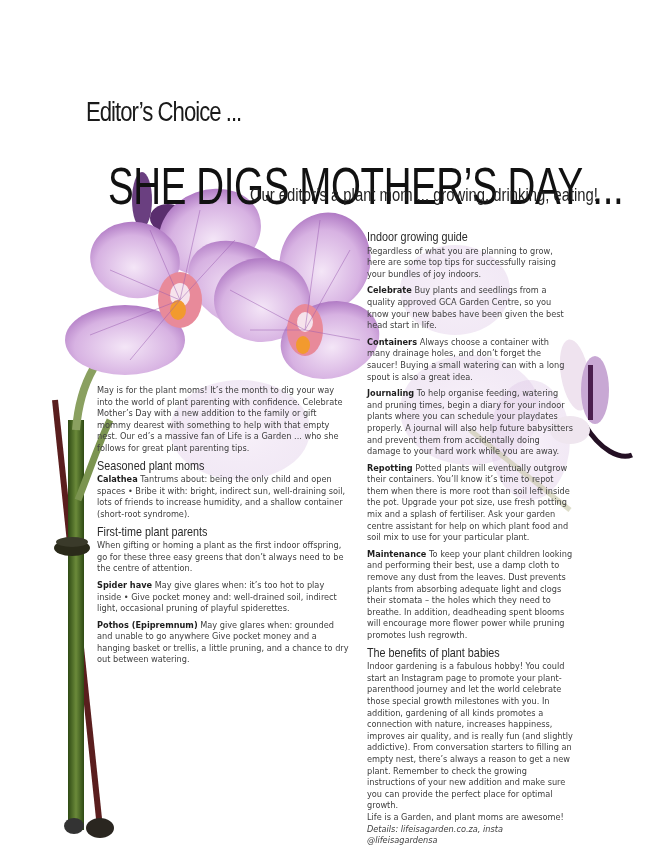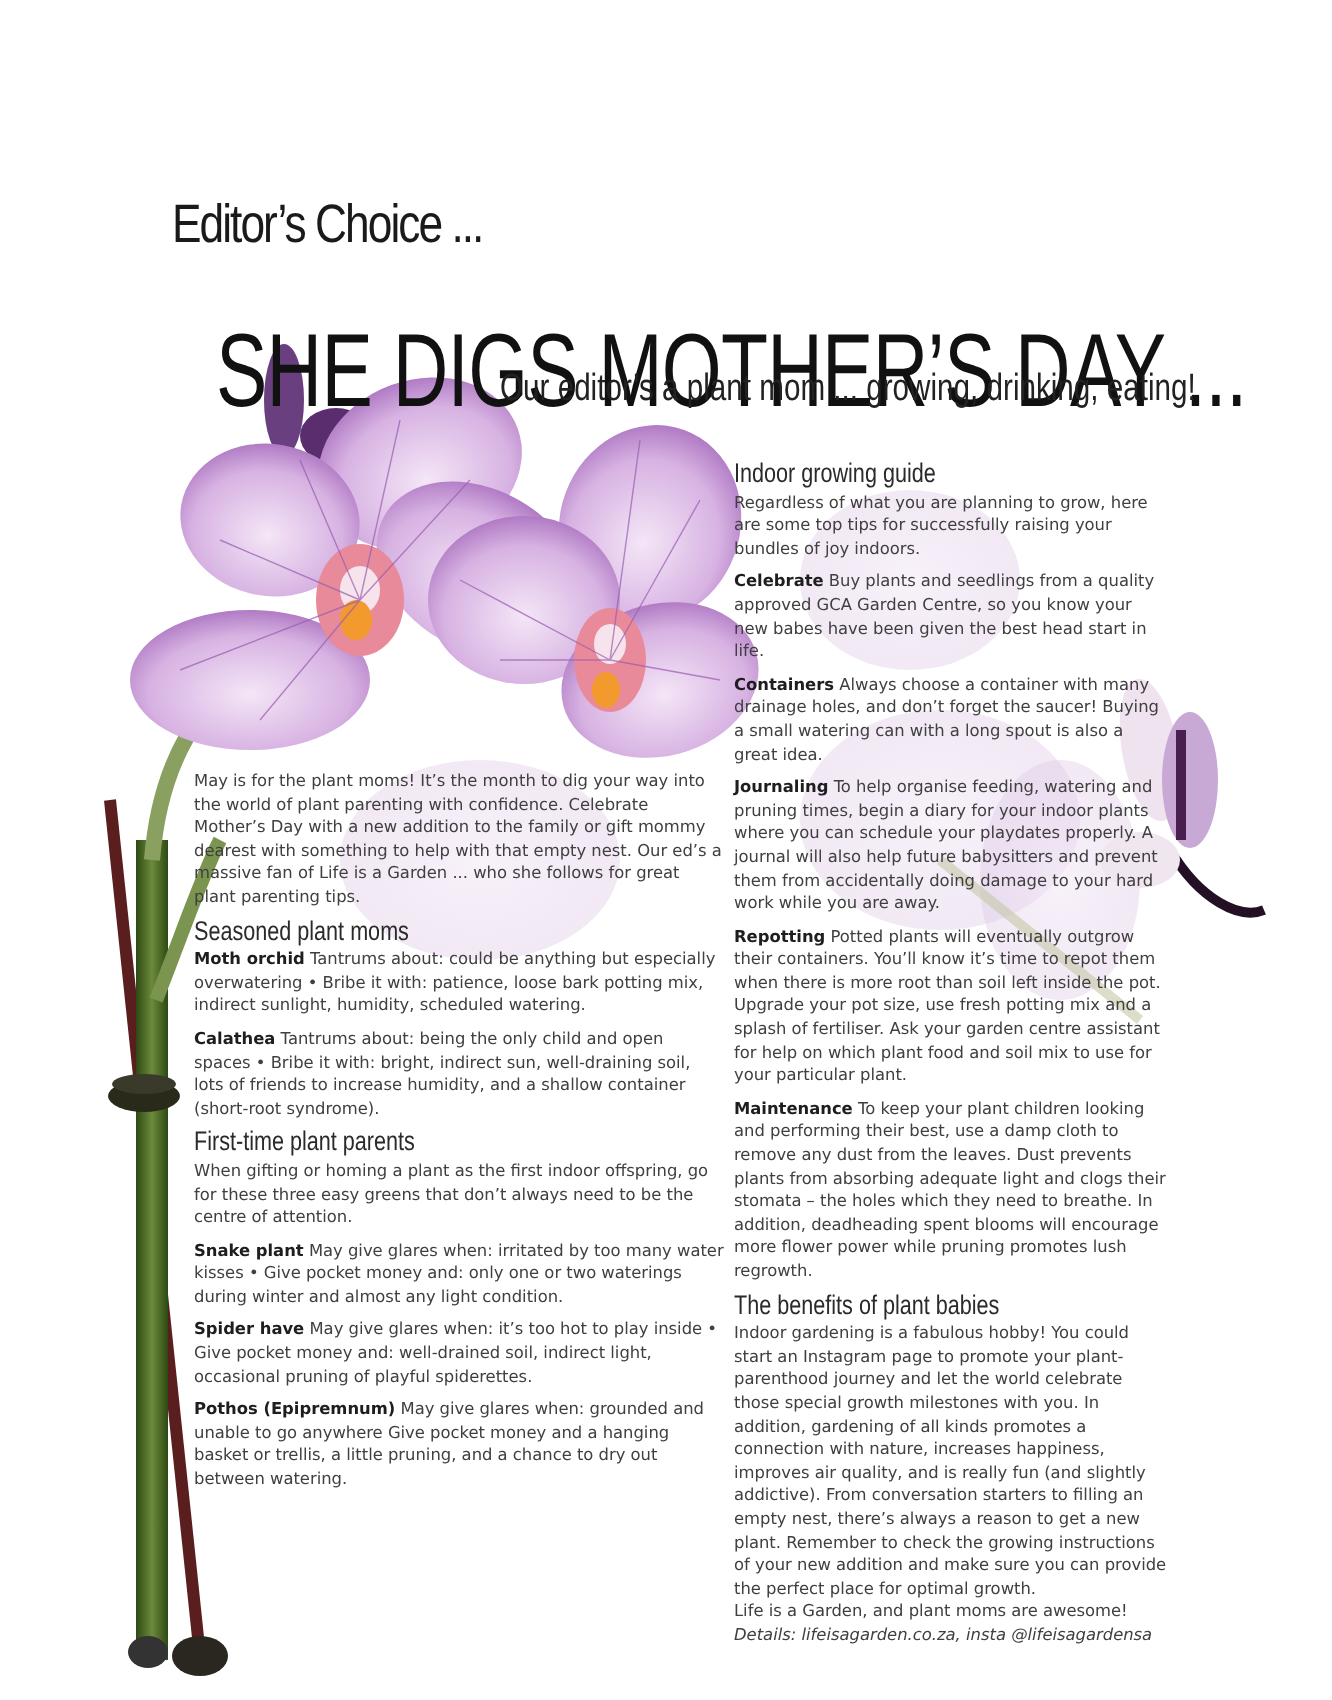--- a/index.html
+++ b/index.html
@@ -13,21 +13,21 @@
   .title { position:absolute; left:108px; top:125px; font-family:"Liberation Sans", sans-serif; font-weight:normal;
            font-size:52px; letter-spacing:-0.5px; color:#111; transform:scaleX(0.74); transform-origin:left top; white-space:nowrap; line-height:1; }
   .subtitle { position:absolute; left:250px; top:184px; font-family:"Liberation Sans", sans-serif; font-size:19px;
               color:#222; transform:scaleX(0.78); transform-origin:left top; white-space:nowrap; }
 
   
   .art { position:absolute; inset:0; pointer-events:none; }
 
   
   .col { position:absolute; font-size:8.2px; line-height:11.6px; color:#404040; }
-  .col p { margin:0 0 5px 0; }
+  .col p { margin:0 12px 5px 0; }
   .col-left { left:97px; top:385px; width:265px; }
   .col-right { left:367px; top:229px; width:218px; }
   .col h2 { font-family:"Liberation Sans", sans-serif; font-weight:normal; font-size:13.5px; color:#2a2a2a;
             margin:2px 0 3px 0; transform:scaleX(0.8); transform-origin:left center; white-space:nowrap; }
   .col b { color:#1e1e1e; font-weight:bold; }
   .col .details { font-style:italic; }
 </style>
 </head>
 <body>
 
@@ -111,26 +111,24 @@
   </svg>
 
   <div class="kicker">Editor’s Choice ...</div>
   <h1 class="title">SHE DIGS MOTHER’S DAY ...</h1>
   <div class="subtitle">Our editor’s a plant mom ... growing, drinking, eating!</div>
 
   <div class="col col-left">
     <p>May is for the plant moms! It’s the month to dig your way into the world of plant parenting with confidence. Celebrate Mother’s Day with a new addition to the family or gift mommy dearest with something to help with that empty nest. Our ed’s a massive fan of Life is a Garden ... who she follows for great plant parenting tips.</p>
 
     <h2>Seasoned plant moms</h2>
-    <p><b>Moth orchid</b> <span>Tantrums about: could be anything but especially overwatering • Bribe it with: patience, loose bark potting mix, indirect sunlight, humidity, scheduled watering.</span></p>
     <p><b>Calathea</b> <span>Tantrums about: being the only child and open spaces • Bribe it with: bright, indirect sun, well-draining soil, lots of friends to increase humidity, and a shallow container (short-root syndrome).</span></p>
 
     <h2>First-time plant parents</h2>
     <p>When gifting or homing a plant as the first indoor offspring, go for these three easy greens that don’t always need to be the centre of attention.</p>
-    <p><b>Snake plant</b> <span>May give glares when: irritated by too many water kisses • Give pocket money and: only one or two waterings during winter and almost any light condition.</span></p>
     <p><b>Spider have</b> <span>May give glares when: it’s too hot to play inside • Give pocket money and: well-drained soil, indirect light, occasional pruning of playful spiderettes.</span></p>
     <p><b>Pothos (Epipremnum)</b> <span>May give glares when: grounded and unable to go anywhere Give pocket money and a hanging basket or trellis, a little pruning, and a chance to dry out between watering.</span></p>
   </div>
 
   <div class="col col-right">
     <h2>Indoor growing guide</h2>
     <p>Regardless of what you are planning to grow, here are some top tips for successfully raising your bundles of joy indoors.</p>
     <p><b>Celebrate</b> <span>Buy plants and seedlings from a quality approved GCA Garden Centre, so you know your new babes have been given the best head start in life.</span></p>
     <p><b>Containers</b> <span>Always choose a container with many drainage holes, and don’t forget the saucer! Buying a small watering can with a long spout is also a great idea.</span></p>
     <p><b>Journaling</b> <span>To help organise feeding, watering and pruning times, begin a diary for your indoor plants where you can schedule your playdates properly. A journal will also help future babysitters and prevent them from accidentally doing damage to your hard work while you are away.</span></p>

